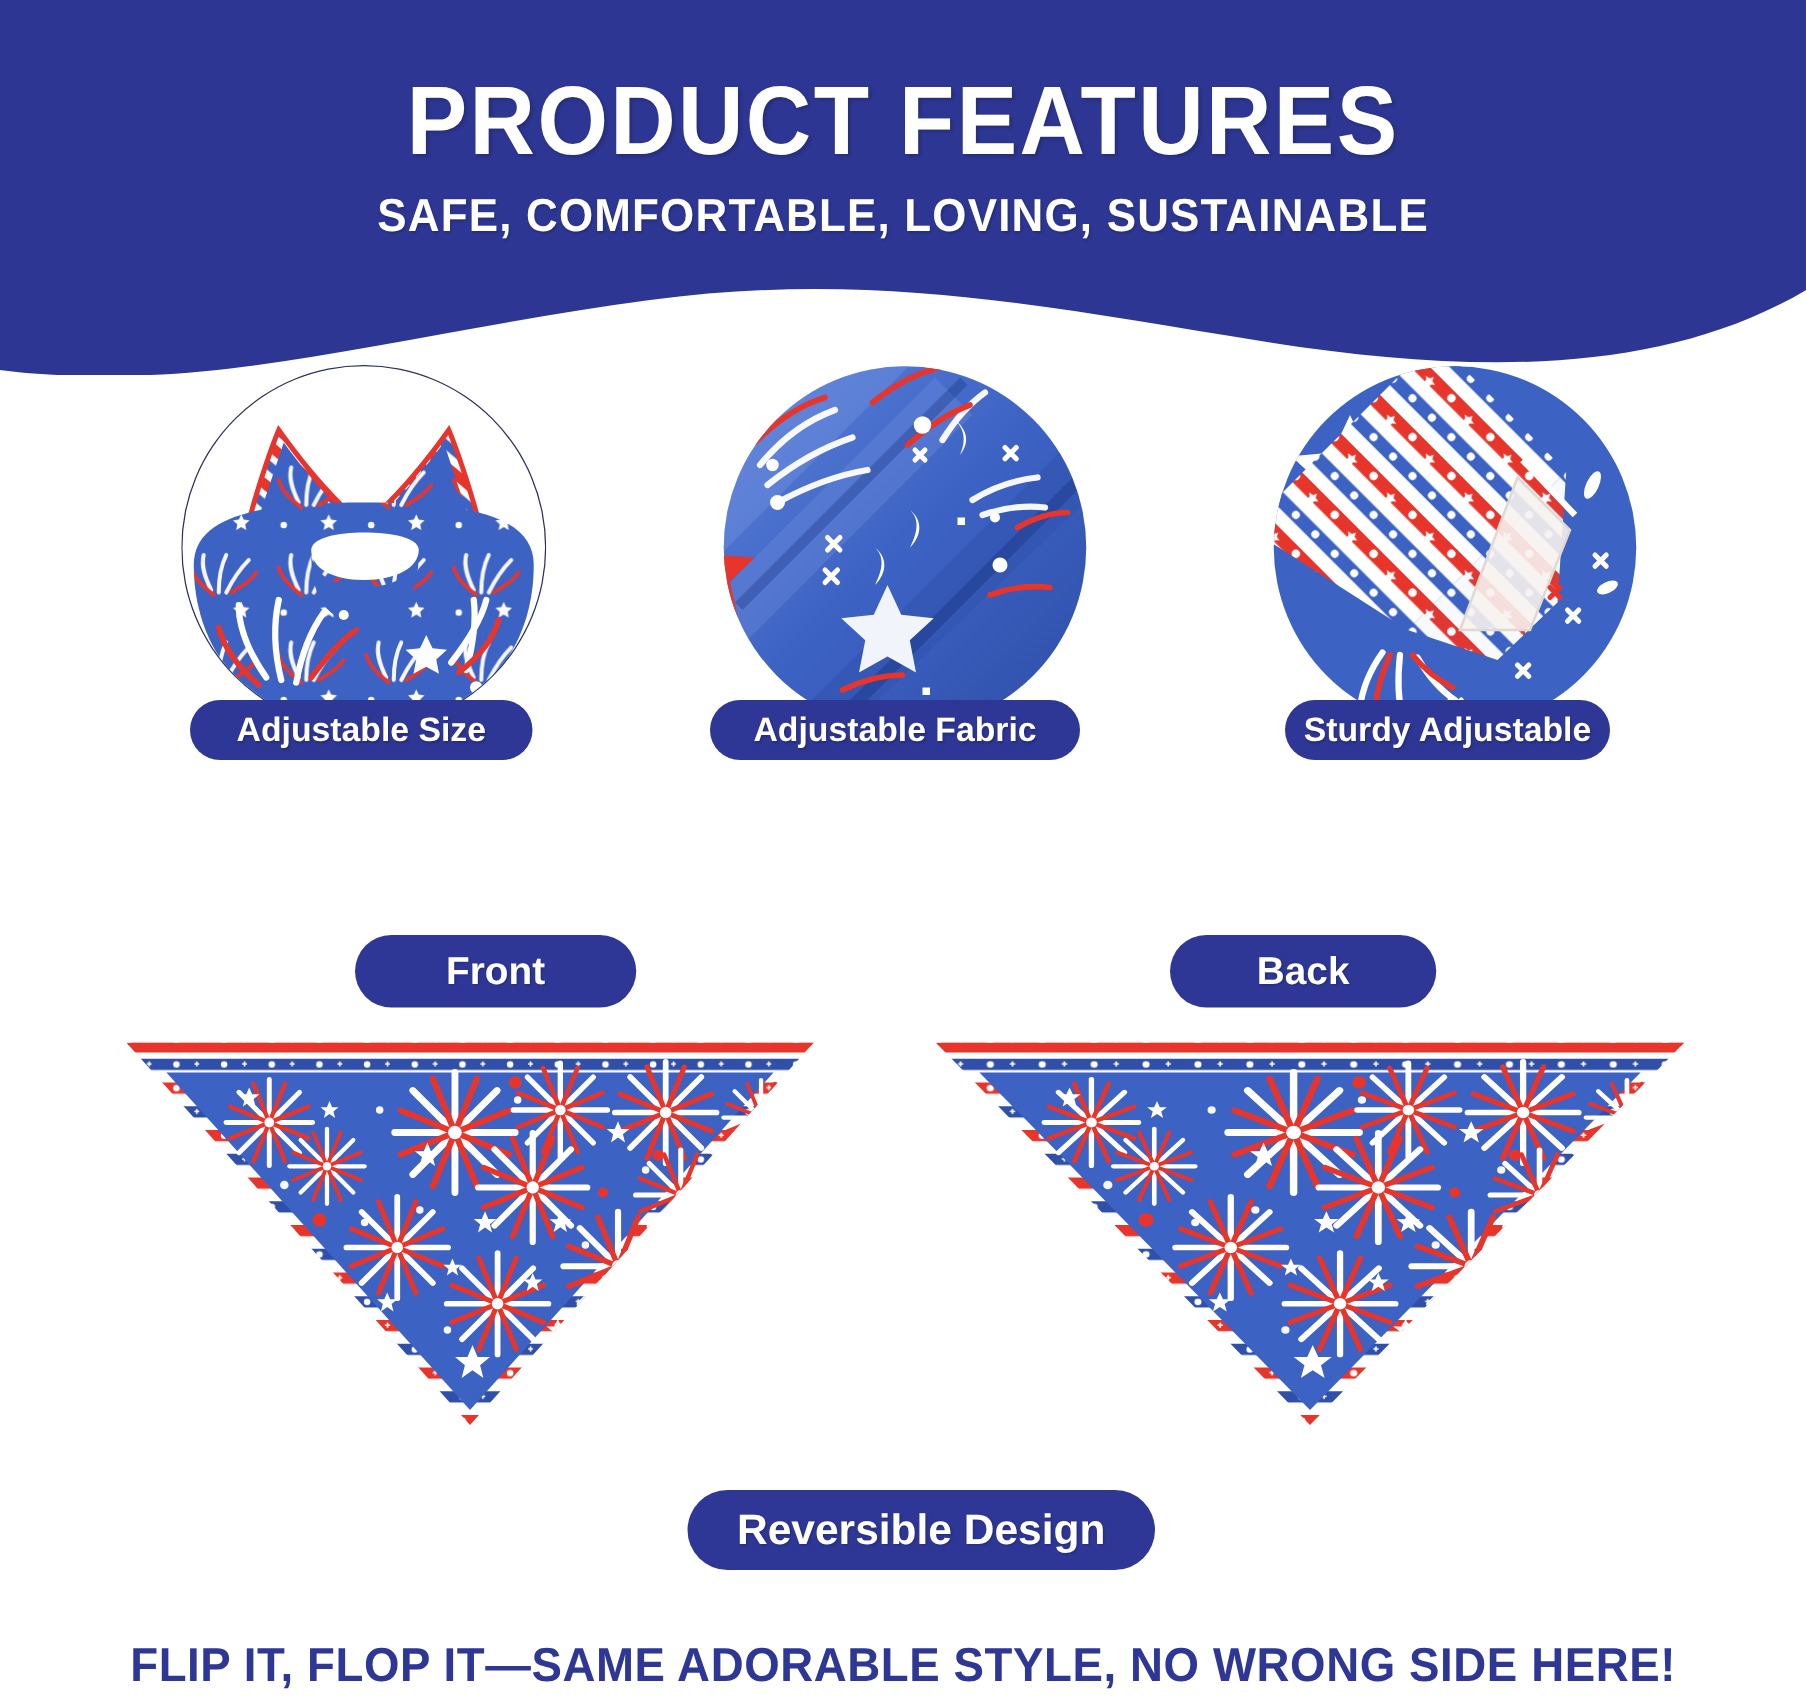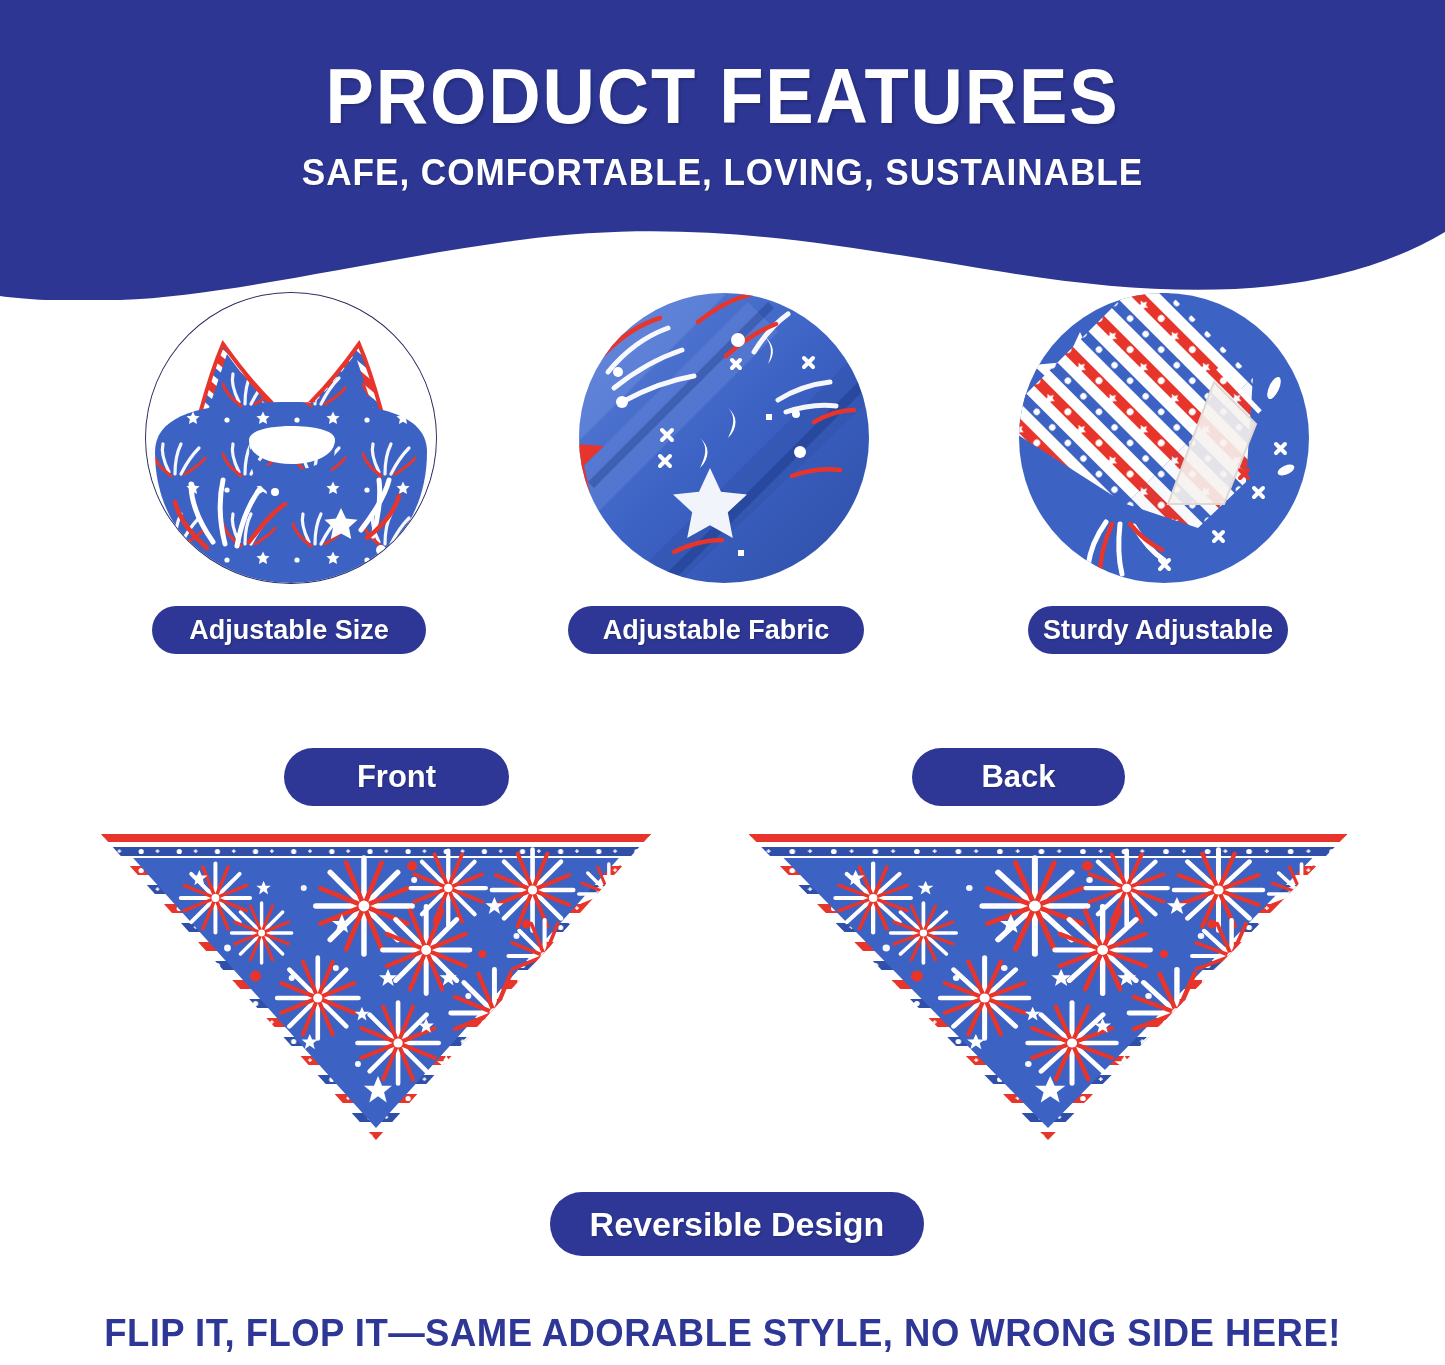--- a/index.html
+++ b/index.html
@@ -20,29 +20,29 @@
 
   
   .feature{position:absolute;top:292px;width:292px;}
   .feature.f0{left:145px;} .feature.f1{left:578px;} .feature.f2{left:1018px;}
   .circle{position:relative;width:292px;height:292px;border-radius:50%;overflow:hidden;background:#ffffff;}
   .circle.outlined{box-shadow:inset 0 0 0 1.5px #2a2f5e;}
 
   .pill{position:absolute;background:#2E3795;border-radius:30px;color:#fff;
         font-weight:bold;display:flex;align-items:center;justify-content:center;
         text-shadow:1px 1px 2px rgba(0,0,0,.22);white-space:nowrap;}
-  .feat-pill{top:606px;height:48px;font-size:27px;}
+  .feat-pill{top:560px;height:48px;font-size:27px;}
   .feat-pill.p0{left:152px;width:274px;}
   .feat-pill.p1{left:568px;width:296px;}
   .feat-pill.p2{left:1028px;width:260px;}
 
   
   .side-pill{top:748px;height:58px;font-size:31px;border-radius:29px;}
   .side-pill.front{left:284px;width:225px;}
-  .side-pill.back{left:912px;width:213px;}
+  .side-pill.back{left:936px;width:213px;}
 
   .tri-wrap{position:absolute;top:828px;}
   .tri-wrap.left{left:95px;width:562px;height:320px;}
   .tri-wrap.right{left:742px;width:612px;height:320px;}
   .tri-wrap svg{display:block;width:100%;height:100%;}
 
   
   #reversible-pill{top:1192px;left:550px;width:374px;height:64px;
       font-size:34px;border-radius:32px;}
 

